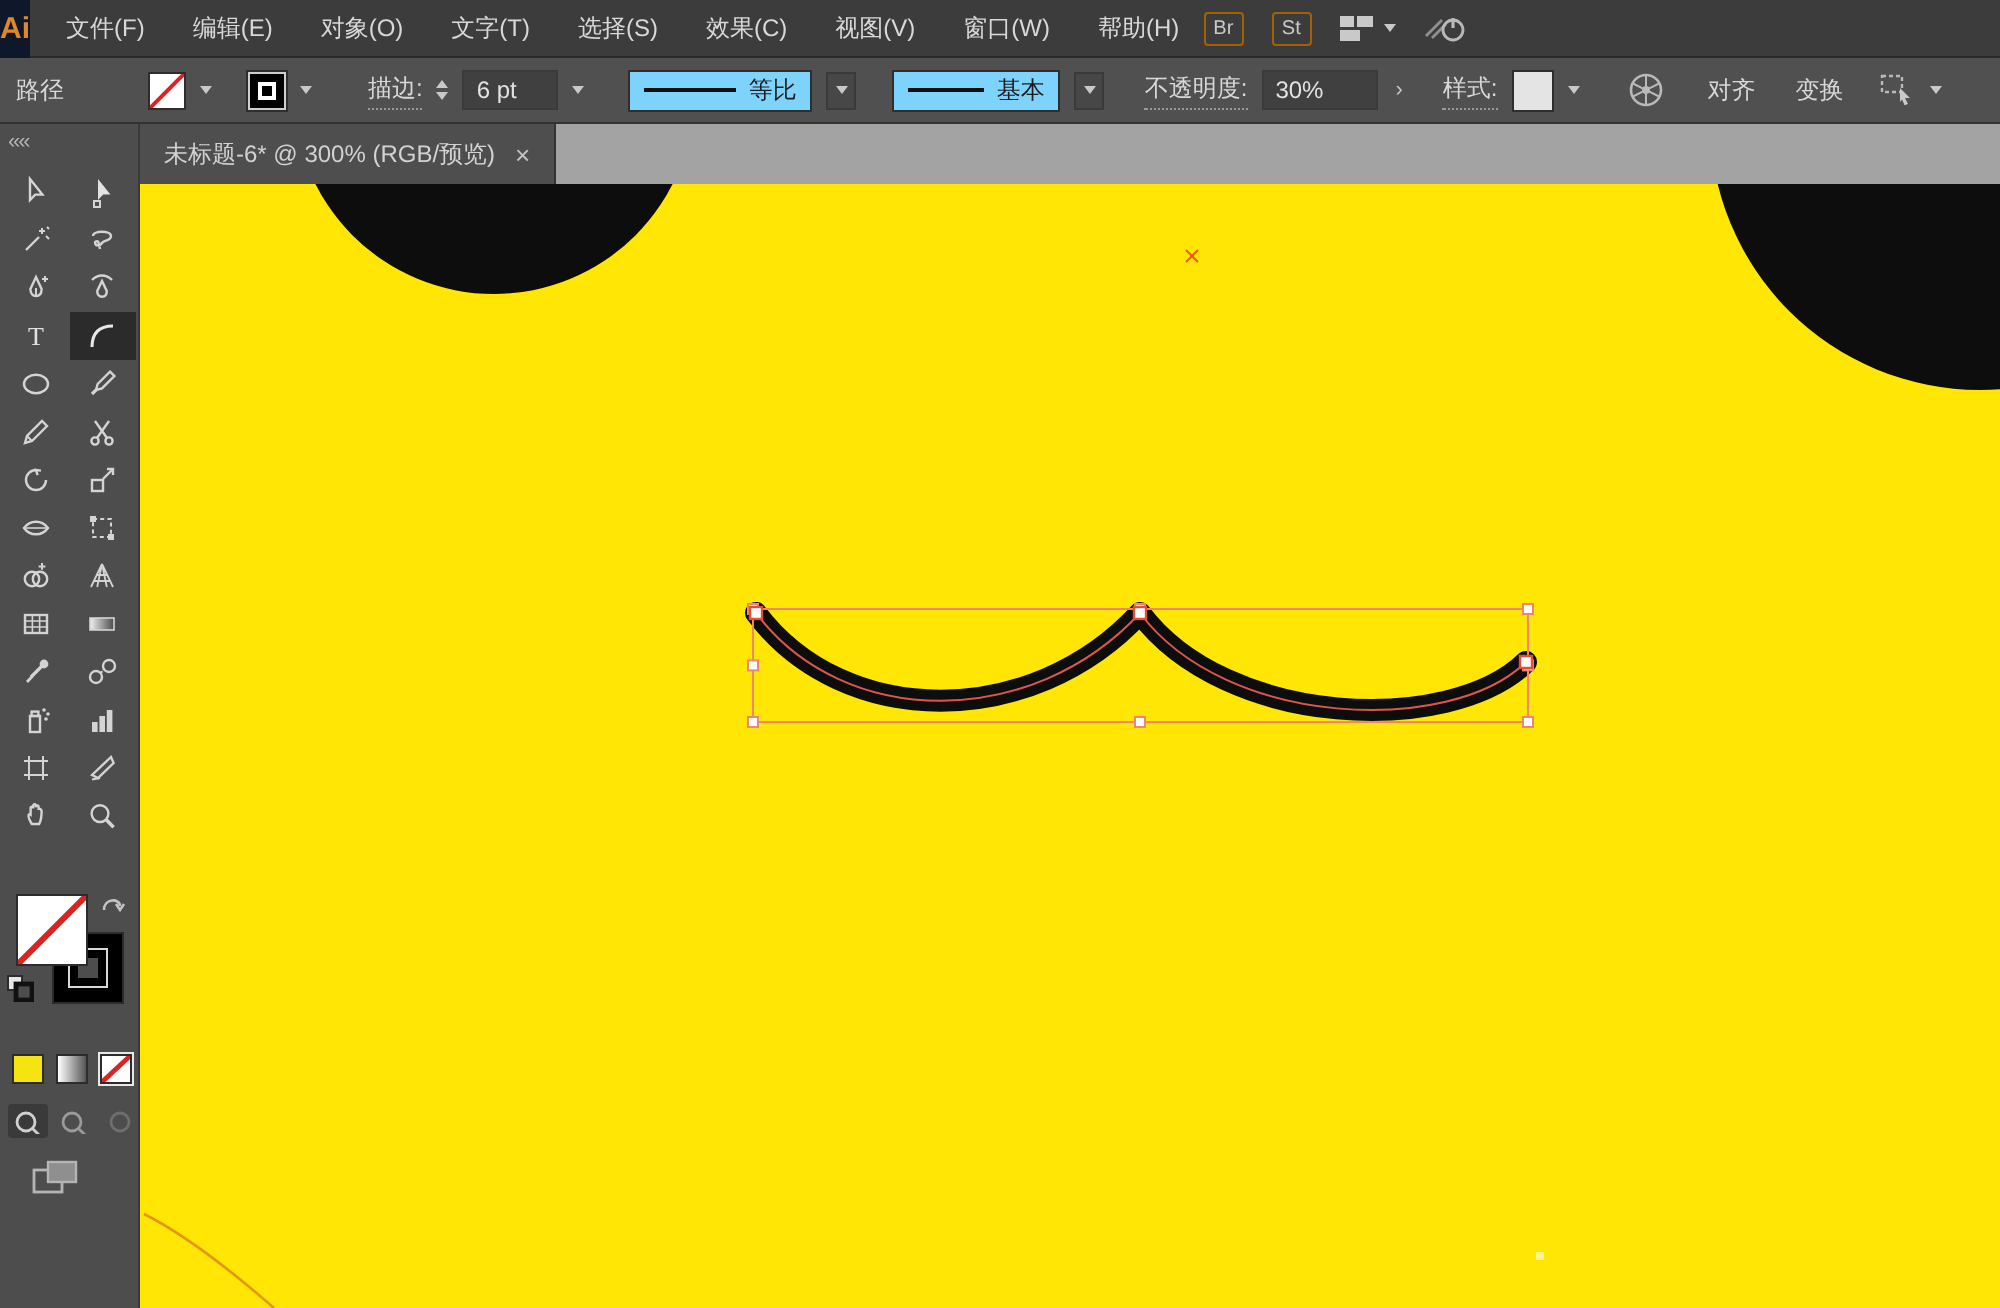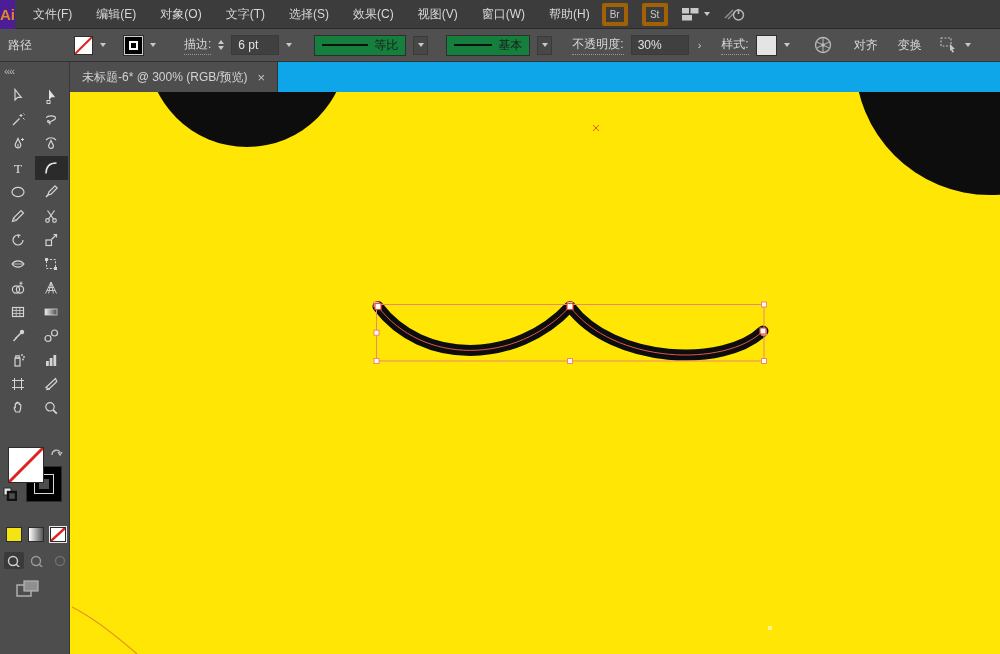--- a/index.html
+++ b/index.html
@@ -10,53 +10,53 @@
     -webkit-font-smoothing:antialiased;
     user-select:none;
   }
   
   .menubar{
     position:absolute;left:0;top:0;width:1000px;height:29px;
     background:#3c3c3c;display:flex;align-items:center;
     border-bottom:1px solid #2a2a2a;box-sizing:border-box;
   }
   .ai-logo{width:34px;height:29px;display:flex;align-items:center;justify-content:center;
-    color:#e0862c;font-weight:bold;font-size:15px;background:#4c1d95;}
+    color:#e0862c;font-weight:bold;font-size:15px;background:#0f172a;}
   .menu-item{color:#d8d8d8;font-size:12px;padding:14px 12px;line-height:29px;white-space:nowrap;cursor:default;}
   .menubar-right{margin-left:auto;display:flex;align-items:center;gap:14px;padding-right:310px;}
-  .mini-app{color:#c9c9c9;font-size:10px;border:4px solid #a16207;border-radius:2px;
+  .mini-app{color:#c9c9c9;font-size:10px;border:1px solid #a16207;border-radius:2px;
     width:18px;height:15px;display:flex;align-items:center;justify-content:center;}
   .ws-icon{display:flex;align-items:center;gap:5px;}
   .chev{width:0;height:0;border-left:3.5px solid transparent;border-right:3.5px solid transparent;border-top:4px solid #c9c9c9;display:inline-block;}
   
   .controlbar{
     position:absolute;left:0;top:29px;width:1000px;height:33px;
     background:#505050;display:flex;align-items:center;gap:7px;
     border-bottom:1px solid #323232;box-sizing:border-box;padding-left:8px;
     color:#d8d8d8;font-size:12px;
   }
   .cb-label{white-space:nowrap;}
   .cb-label.link{border-bottom:1px dotted #9a9a9a;padding-bottom:1px;}
   .swatch{width:19px;height:19px;box-sizing:border-box;position:relative;background:#fff;border:1px solid #2e2e2e;}
   .swatch.fill-none svg{position:absolute;inset:0;}
   .swatch.stroke{background:#000;border:1px solid #cfcfcf;outline:1px solid #2e2e2e;}
   .swatch.stroke:after{content:"";position:absolute;inset:4px;border:2px solid #fff;background:#000;}
   .stepper{display:flex;flex-direction:column;gap:2px;align-items:center;justify-content:center;}
   .tri-up{width:0;height:0;border-left:3.5px solid transparent;border-right:3.5px solid transparent;border-bottom:4px solid #c9c9c9;}
   .value-box{background:#404040;border:1px solid #3a3a3a;color:#e2e2e2;height:18px;display:flex;align-items:center;padding:0 6px;min-width:34px;}
-  .drop-light{background:#15803d;height:19px;display:flex;align-items:center;gap:6px;padding:0 7px;color:#1c1c1c;border:1px solid #2e2e2e;}
+  .drop-light{background:#7dd3fc;height:19px;display:flex;align-items:center;gap:6px;padding:0 7px;color:#1c1c1c;border:1px solid #2e2e2e;}
   .line-preview{width:46px;height:2px;background:#111;}
   .line-preview.short{width:38px;}
   .chev-btn{width:15px;height:19px;display:flex;align-items:center;justify-content:center;background:#474747;border:1px solid #3a3a3a;box-sizing:border-box;}
   .arrow-right{color:#c9c9c9;font-size:11px;padding:0 2px;}
   .style-swatch{width:19px;height:19px;background:#e4e4e4;border:1px solid #2e2e2e;}
   
   .tabstrip{
     position:absolute;left:70px;top:62px;width:930px;height:30px;
-    background:#0ea5e9;display:flex;align-items:stretch;
+    background:#a3a3a3;display:flex;align-items:stretch;
   }
   .doc-tab{
     background:#4e4e4e;display:flex;align-items:center;gap:10px;
     padding:0 12px;color:#d2d2d2;font-size:12px;border-right:1px solid #333;
   }
   .tab-close{color:#c2c2c2;font-size:13px;line-height:1;cursor:pointer;}
   
   .toolpanel{
     position:absolute;left:0;top:62px;width:70px;height:592px;
     background:#4d4d4d;border-right:1px solid #393939;box-sizing:border-box;

